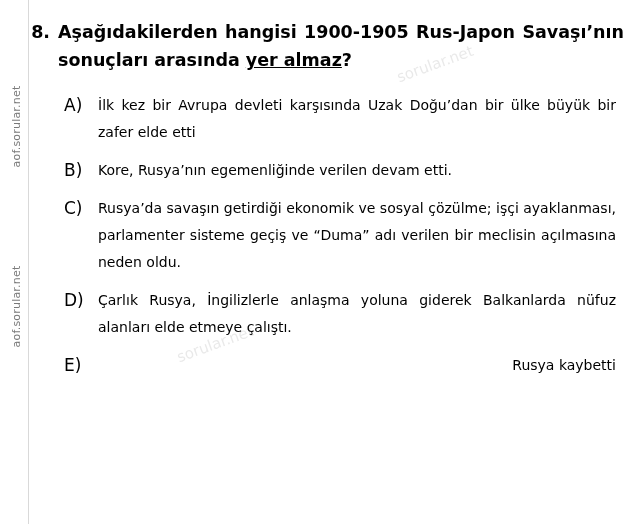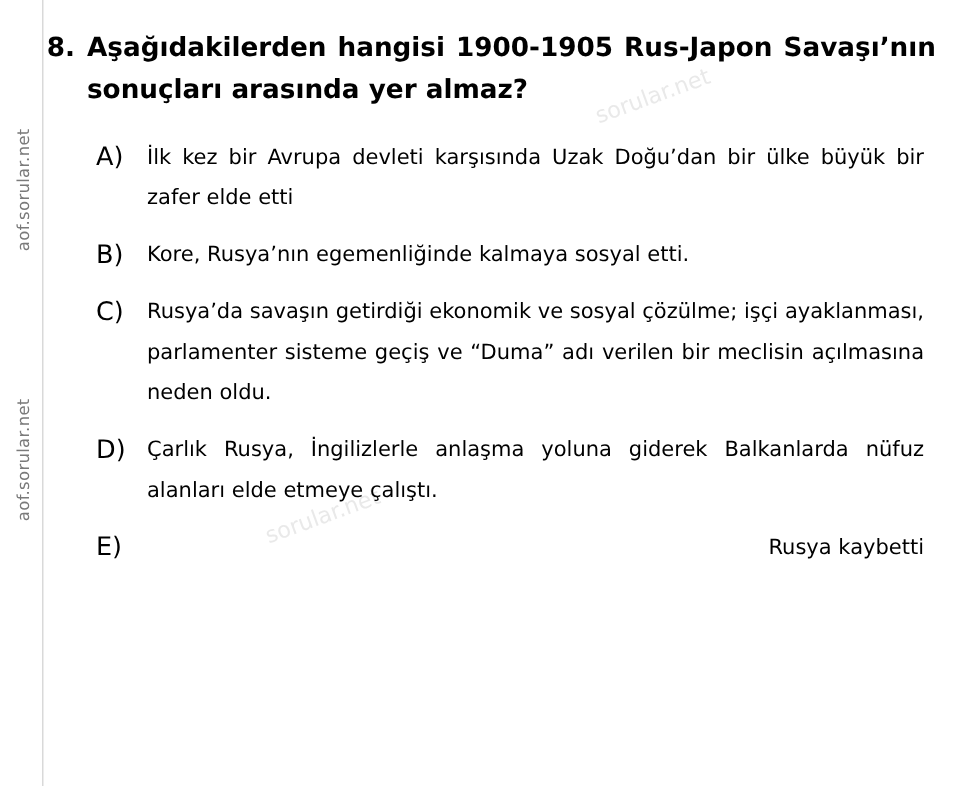--- a/index.html
+++ b/index.html
@@ -92,20 +92,21 @@
   .q-text {
     flex: 1 1 auto;
     font-size: 17.5px;
     line-height: 28px;
     text-align: justify;
     text-justify: inter-word;
     font-weight: bold;
     hyphens: none;
   }
   .q-text .u {
+    text-decoration: underline;
   }
 
   
   .options {
     margin-top: 18px;
     padding-left: 36px;
   }
   .option {
     display: flex;
     align-items: flex-start;
@@ -152,21 +153,21 @@
 
     <div class="options">
 
       <div class="option">
         <div class="opt-letter">A)</div>
         <div class="opt-text">İlk kez bir Avrupa devleti karşısında Uzak Doğu’dan bir ülke büyük bir zafer elde etti</div>
       </div>
 
       <div class="option">
         <div class="opt-letter">B)</div>
-        <div class="opt-text">Kore, Rusya’nın egemenliğinde kalmaya sosyal etti.</div>
+        <div class="opt-text">Kore, Rusya’nın egemenliğinde verilen devam etti.</div>
       </div>
 
       <div class="option">
         <div class="opt-letter">C)</div>
         <div class="opt-text">Rusya’da savaşın getirdiği ekonomik ve sosyal çözülme; işçi ayaklanması, parlamenter sisteme geçiş ve “Duma” adı verilen bir meclisin açılmasına neden oldu.</div>
       </div>
 
       <div class="option">
         <div class="opt-letter">D)</div>
         <div class="opt-text">Çarlık Rusya, İngilizlerle anlaşma yoluna giderek Balkanlarda nüfuz alanları elde etmeye çalıştı.</div>

